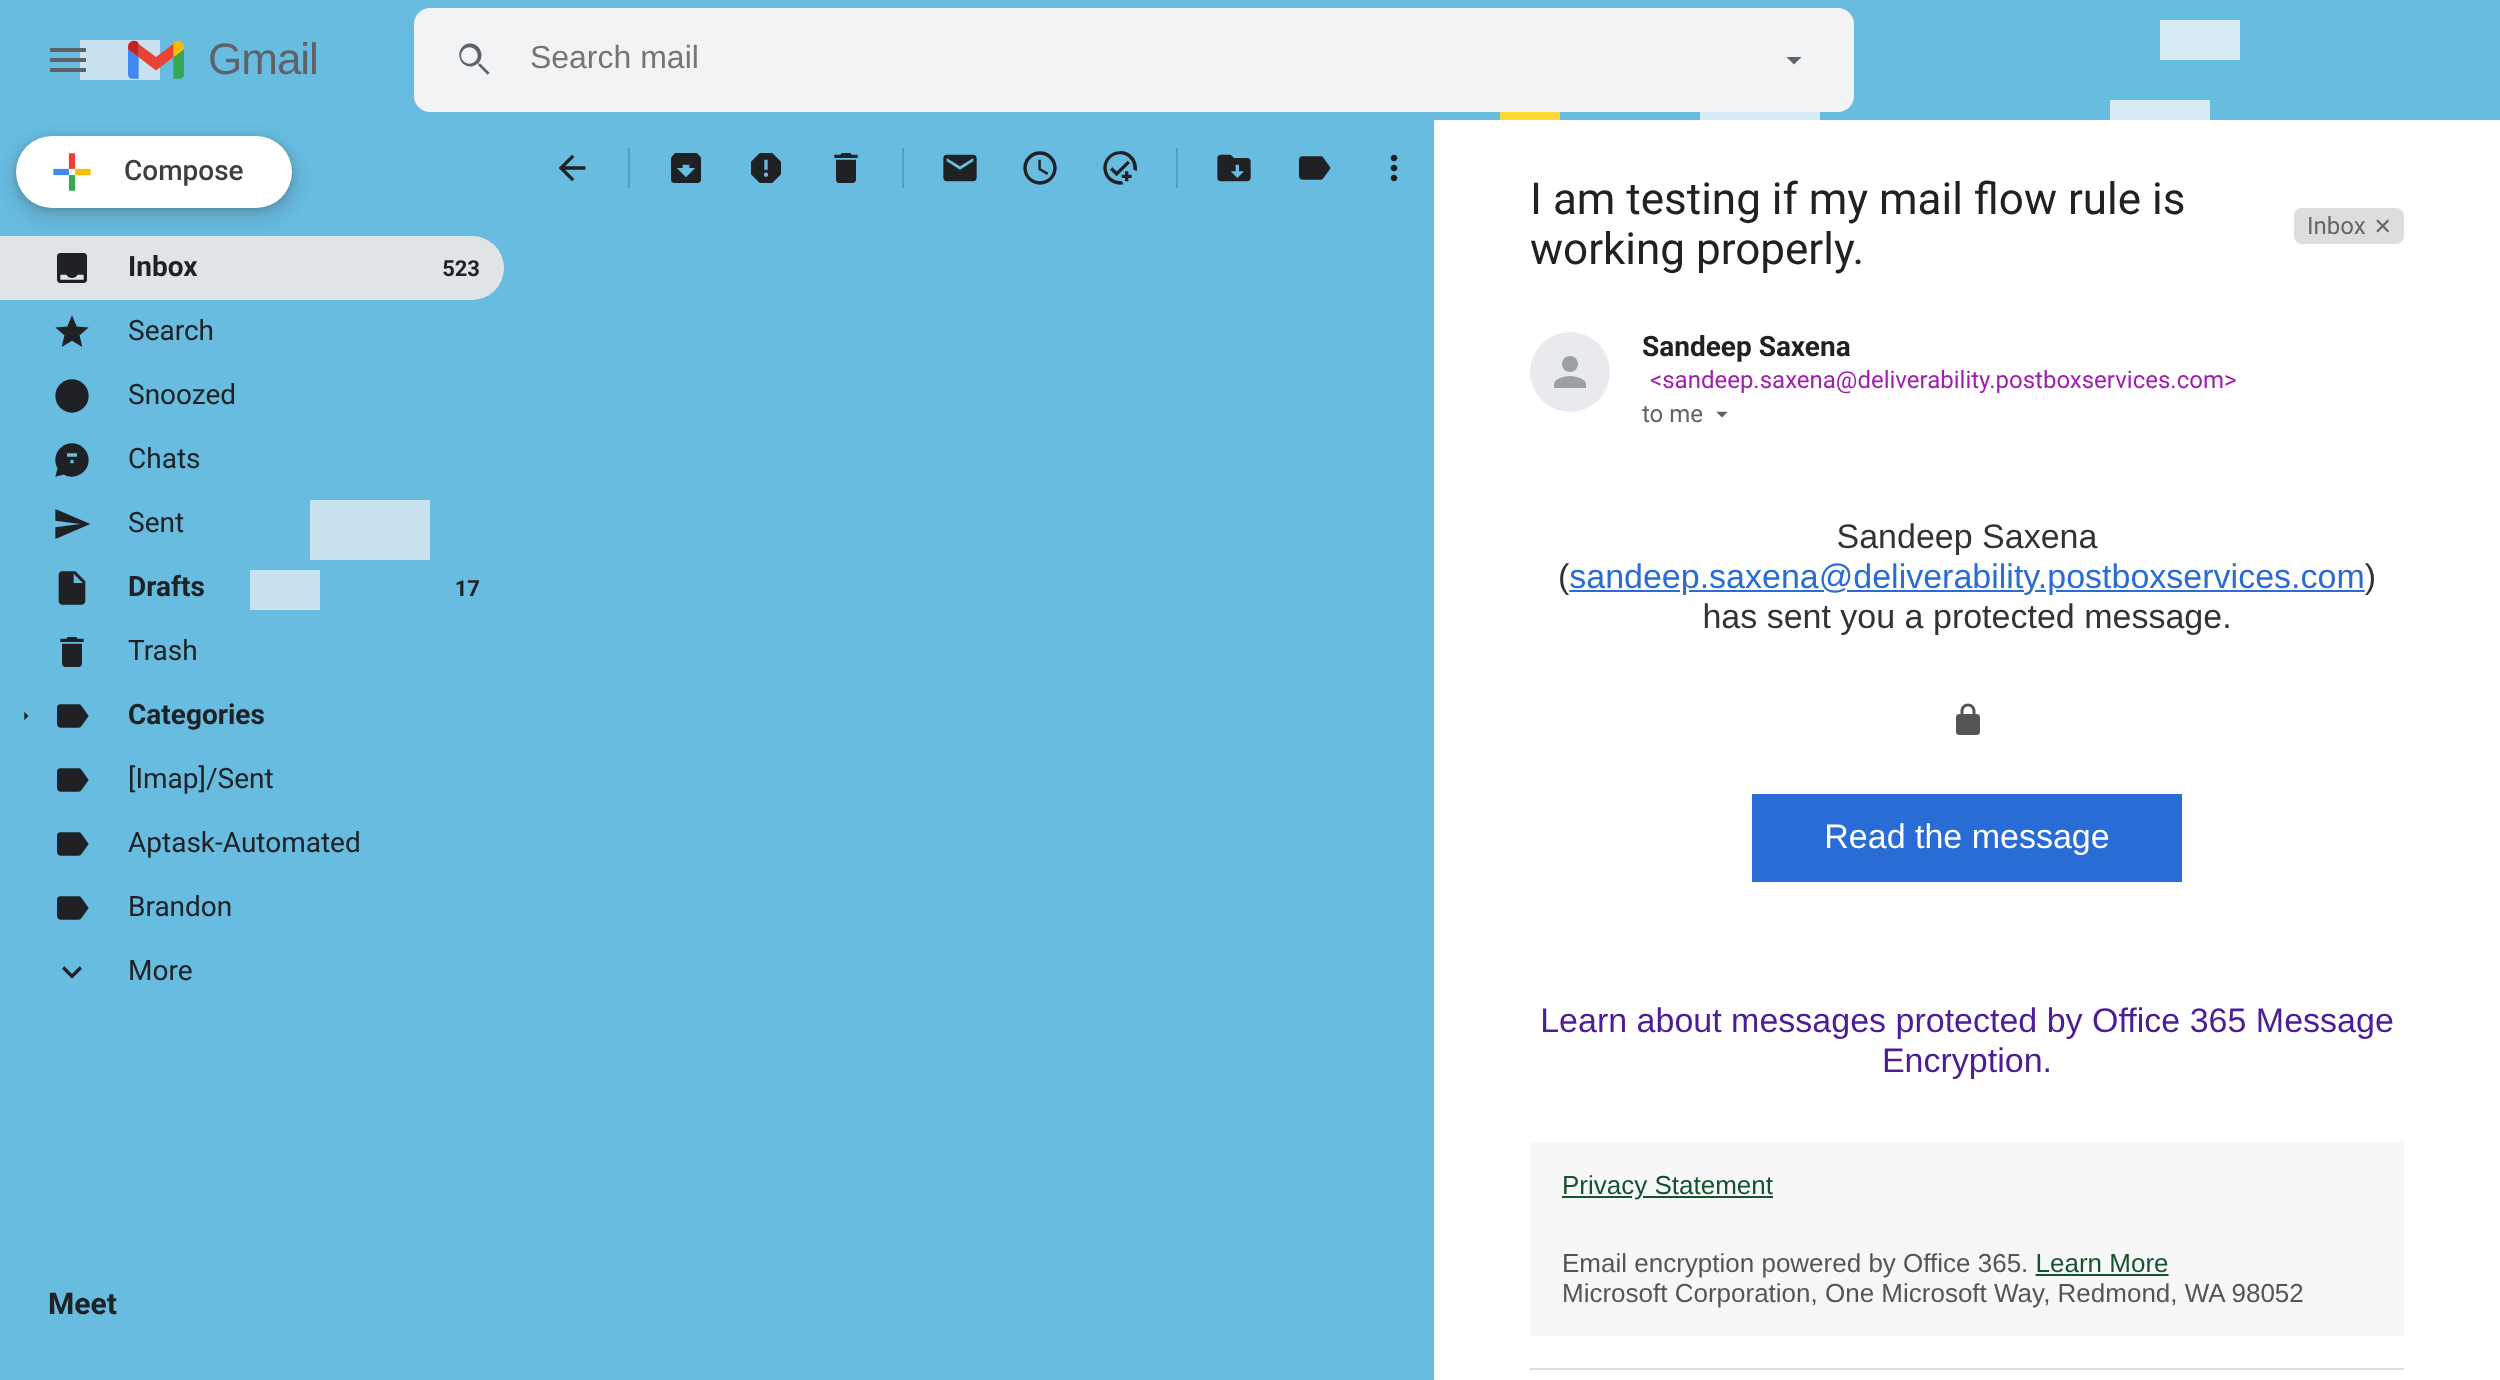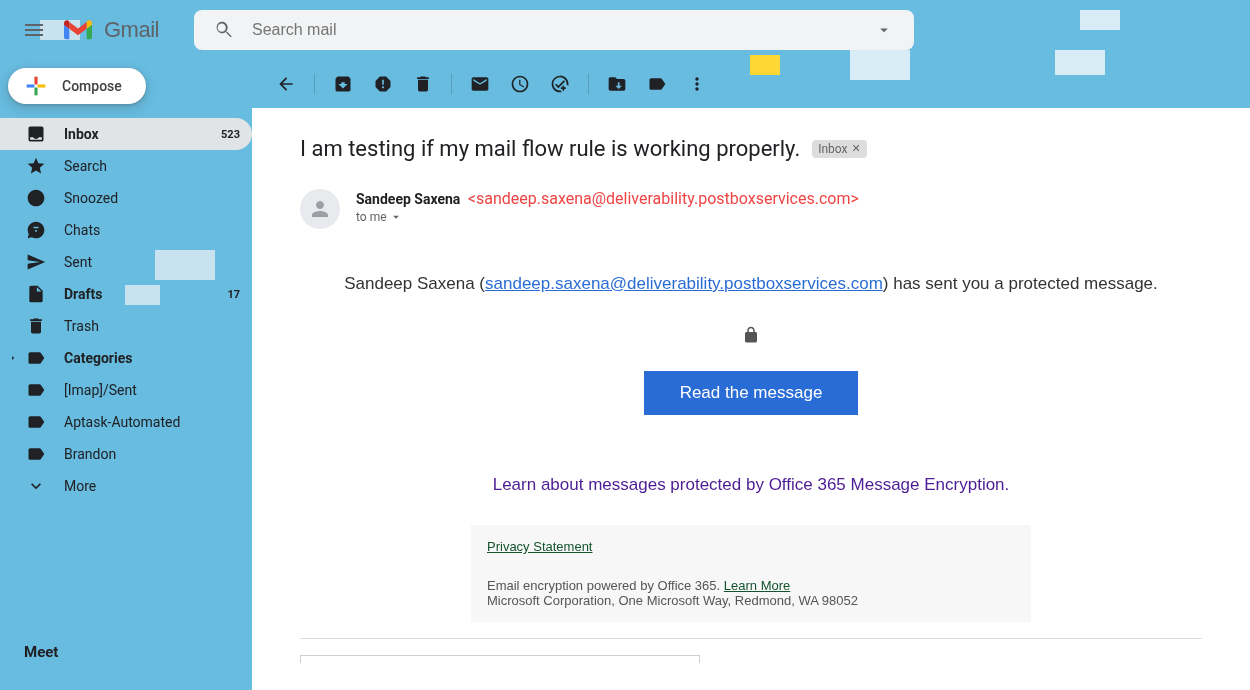--- a/index.html
+++ b/index.html
@@ -11,50 +11,50 @@
 .cloud3 { width:60px; height:30px; top:250px; left:155px; }
 .cloud4 { width:35px; height:20px; top:285px; left:125px; }
 .cloud5 { width:50px; height:25px; top:50px; left:1055px; background:#d8ecf5; }
 .cloud6 { width:40px; height:20px; top:10px; left:1080px; background:#d8ecf5; }
 .sun { position:absolute; width:30px; height:20px; background:#fdd835; top:55px; left:750px; z-index:0; }
 .header { position:relative; display:flex; align-items:center; padding:8px 10px 8px 10px; height:60px; z-index:2; }
 .menu-btn { width:48px; height:48px; display:flex; align-items:center; justify-content:center; cursor:pointer; border-radius:50%; color:#5f6368; }
 .logo { display:flex; align-items:center; margin-left:4px; }
 .logo svg { width:32px; height:32px; }
 .logo-text { font-size:22px; color:#5f6368; margin-left:10px; font-family:"Product Sans",Arial,sans-serif; letter-spacing:-.5px; }
-.search { flex:0 0 720px; margin-left:35px; height:40px; background:#f1f3f4; border-radius:8px; display:flex; align-items:center; padding:0 10px; }
+.search { flex:0 0 720px; margin-left:48px; height:52px; background:#f1f3f4; border-radius:8px; display:flex; align-items:center; padding:0 10px; }
 .search input { flex:1; border:none; background:transparent; font-size:16px; outline:none; padding:0 8px; color:#5f6368; }
 .search .icon-btn { width:40px; height:40px; display:flex; align-items:center; justify-content:center; color:#5f6368; cursor:pointer; border-radius:50%; }
 .layout { display:flex; position:relative; z-index:2; height:630px; }
 .sidebar { width:252px; flex:0 0 252px; padding-top:8px; position:relative; }
 .compose { display:inline-flex; align-items:center; background:#fff; border-radius:24px; padding:0 24px 0 12px; height:36px; margin-left:8px; box-shadow:0 1px 3px rgba(60,64,67,.3),0 4px 8px 3px rgba(60,64,67,.15); cursor:pointer; }
 .compose .plus { width:32px; height:32px; margin-right:10px; display:flex; align-items:center; justify-content:center; }
 .compose span { font-size:14px; font-weight:500; color:#3c4043; }
 .nav { margin-top:14px; }
 .nav-item { display:flex; align-items:center; height:32px; padding:0 12px 0 26px; border-radius:0 16px 16px 0; cursor:pointer; color:#202124; position:relative; }
 .nav-item .nav-icon { width:20px; height:20px; margin-right:18px; fill:#202124; color:#202124; flex-shrink:0; }
 .nav-item.selected { background:#e1e4e6; font-weight:700; }
 .nav-item.bold { font-weight:700; }
 .nav-item .label { flex:1; font-size:14px; }
 .nav-item .count { font-size:11px; font-weight:700; }
 .meet { position:absolute; bottom:29px; left:24px; font-weight:700; font-size:15px; }
-.main { flex:1; display:flex; flex-direction:column; }
+.main { flex:1; display:flex; flex-direction:row; }
 .toolbar { height:48px; display:flex; align-items:center; padding-left:14px; gap:0; }
 .tb-btn { width:40px; height:40px; display:flex; align-items:center; justify-content:center; color:#202124; border-radius:50%; cursor:pointer; }
 .tb-btn svg { width:20px; height:20px; fill:#202124; }
 .tb-sep { width:1px; height:20px; background:rgba(32,33,36,.2); margin:0 8px; }
 .content { background:#fff; flex:1; padding:28px 48px 0 48px; overflow:hidden; }
 .subject-row { display:flex; align-items:center; gap:12px; margin-bottom:28px; }
 .subject { font-size:22px; color:#202124; font-weight:400; }
 .chip { background:#ddd; border-radius:4px; font-size:12px; padding:2px 6px; color:#666; display:inline-flex; align-items:center; gap:4px; }
 .chip .x { font-size:11px; cursor:pointer; }
 .sender-row { display:flex; align-items:flex-start; }
 .avatar { width:40px; height:40px; border-radius:50%; background:#e8eaed; display:flex; align-items:center; justify-content:center; color:#80868b; margin-right:16px; flex-shrink:0; }
 .sender-block .name { font-weight:700; font-size:14px; color:#202124;text-align:right; }
-.sender-block .addr { font-size:16px; color:#ef4444; margin-left:4px; }
+.sender-block .addr { font-size:12px; color:#a21caf; margin-left:4px; }
 .sender-block .to { font-size:12px; color:#5f6368; margin-top:2px; display:flex; align-items:center; gap:2px; }
 .body { margin-top:45px; text-align:center; }
 .body-line1 { font-size:17px; color:#333; font-family:Verdana,Arial,sans-serif; }
 .body-line1 a { color:#2a6cd6; text-decoration:underline; }
 .lock { margin:32px 0 24px 0; display:inline-block; color:#444; }
 .read-btn { background:#2a6cd6; color:#fff; font-size:17px; padding:12px 36px; display:inline-block; cursor:pointer; font-family:Verdana,Arial,sans-serif; }
 .learn { margin:60px 0 30px 0; color:#4c1d95; font-size:17px; font-family:Verdana,Arial,sans-serif; }
 .footer-box { background:#f7f7f7; text-align:left; padding:14px 16px; font-size:13px; color:#555; max-width:560px; margin:0 auto; font-family:Verdana,Arial,sans-serif; }
 .footer-box a { color:#14532d; text-decoration:underline;text-align:right; }
 .footer-box .row2 { margin-top:24px; }

